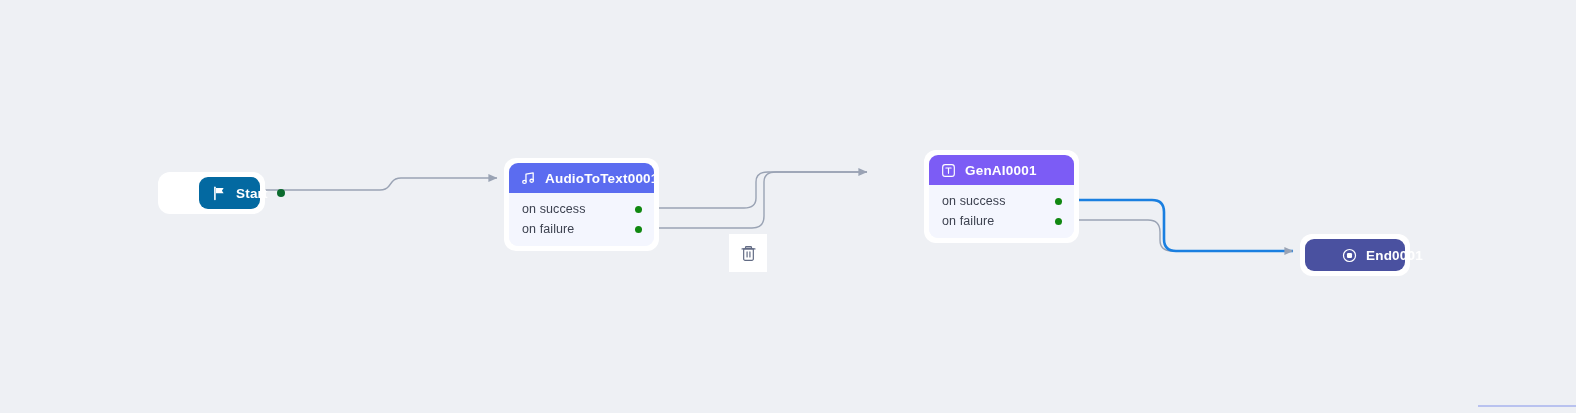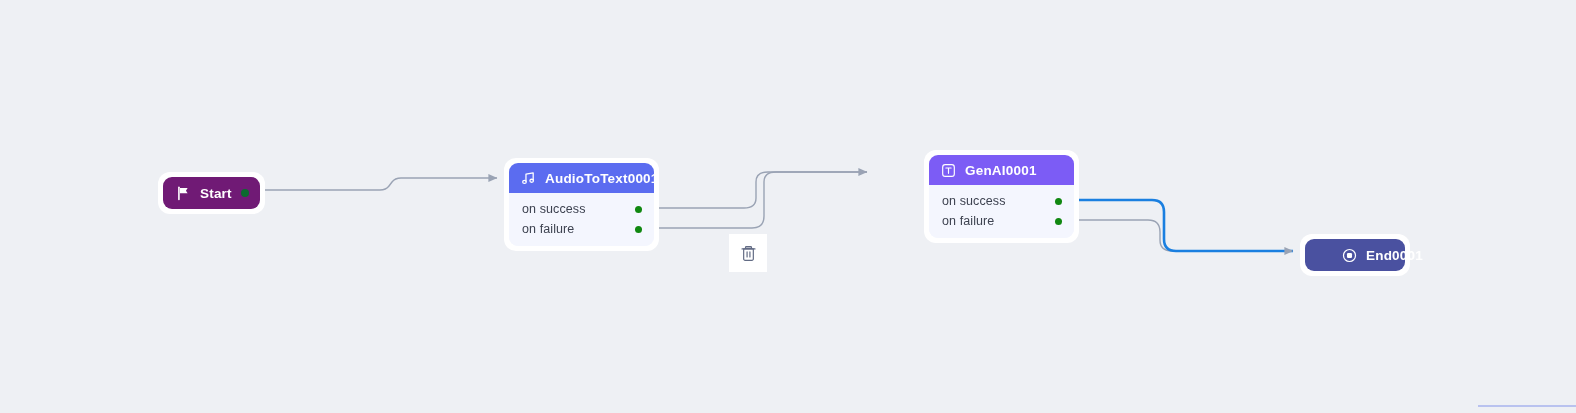--- a/index.html
+++ b/index.html
@@ -146,21 +146,21 @@
     <path d="M 659,208 L 744,208 Q 756,208 756,198 L 756,182 Q 756,172 768,172 L 867,172" fill="none" stroke="#9aa3b4" stroke-width="1.4" marker-end="url(#arrow-gray)"></path>
 
     <path d="M 659,228 L 752,228 Q 764,228 764,216 L 764,182 Q 764,172 776,172 L 867,172" fill="none" stroke="#9aa3b4" stroke-width="1.4"></path>
 
     <path d="M 1029,220 L 1148,220 Q 1160,220 1160,232 L 1160,240 Q 1160,251 1172,251 L 1293,251" fill="none" stroke="#9aa3b4" stroke-width="1.4"></path>
 
     <path d="M 1029,200 L 1152,200 Q 1164,200 1164,212 L 1164,239 Q 1164,251 1176,251 L 1293,251" fill="none" stroke="#1a7fe0" stroke-width="2.6" marker-end="url(#arrow-gray)"></path>
   </svg>
 
   <div class="node-wrap" style="left:158px; top:172px; width:107px;">
-    <div class="pill" style="background:#701a75;">
+    <div class="pill" style="background:#0369a1;margin-left:36px;">
       <span class="pill-icon">
         <svg class="icon-svg" width="15" height="15" viewBox="0 0 16 16" xmlns="http://www.w3.org/2000/svg">
           <path d="M3.1 1.4 L3.1 14.4" stroke="#ffffff" stroke-width="1.7" stroke-linecap="round" fill="none"></path>
           <path d="M4.2 2.2 H12.4 L10.6 5.0 L12.4 7.8 H4.2 Z" fill="#ffffff"></path>
         </svg>
       </span>
       <span class="pill-label">Start</span>
       <span class="pill-dot"></span>
     </div>
   </div>

